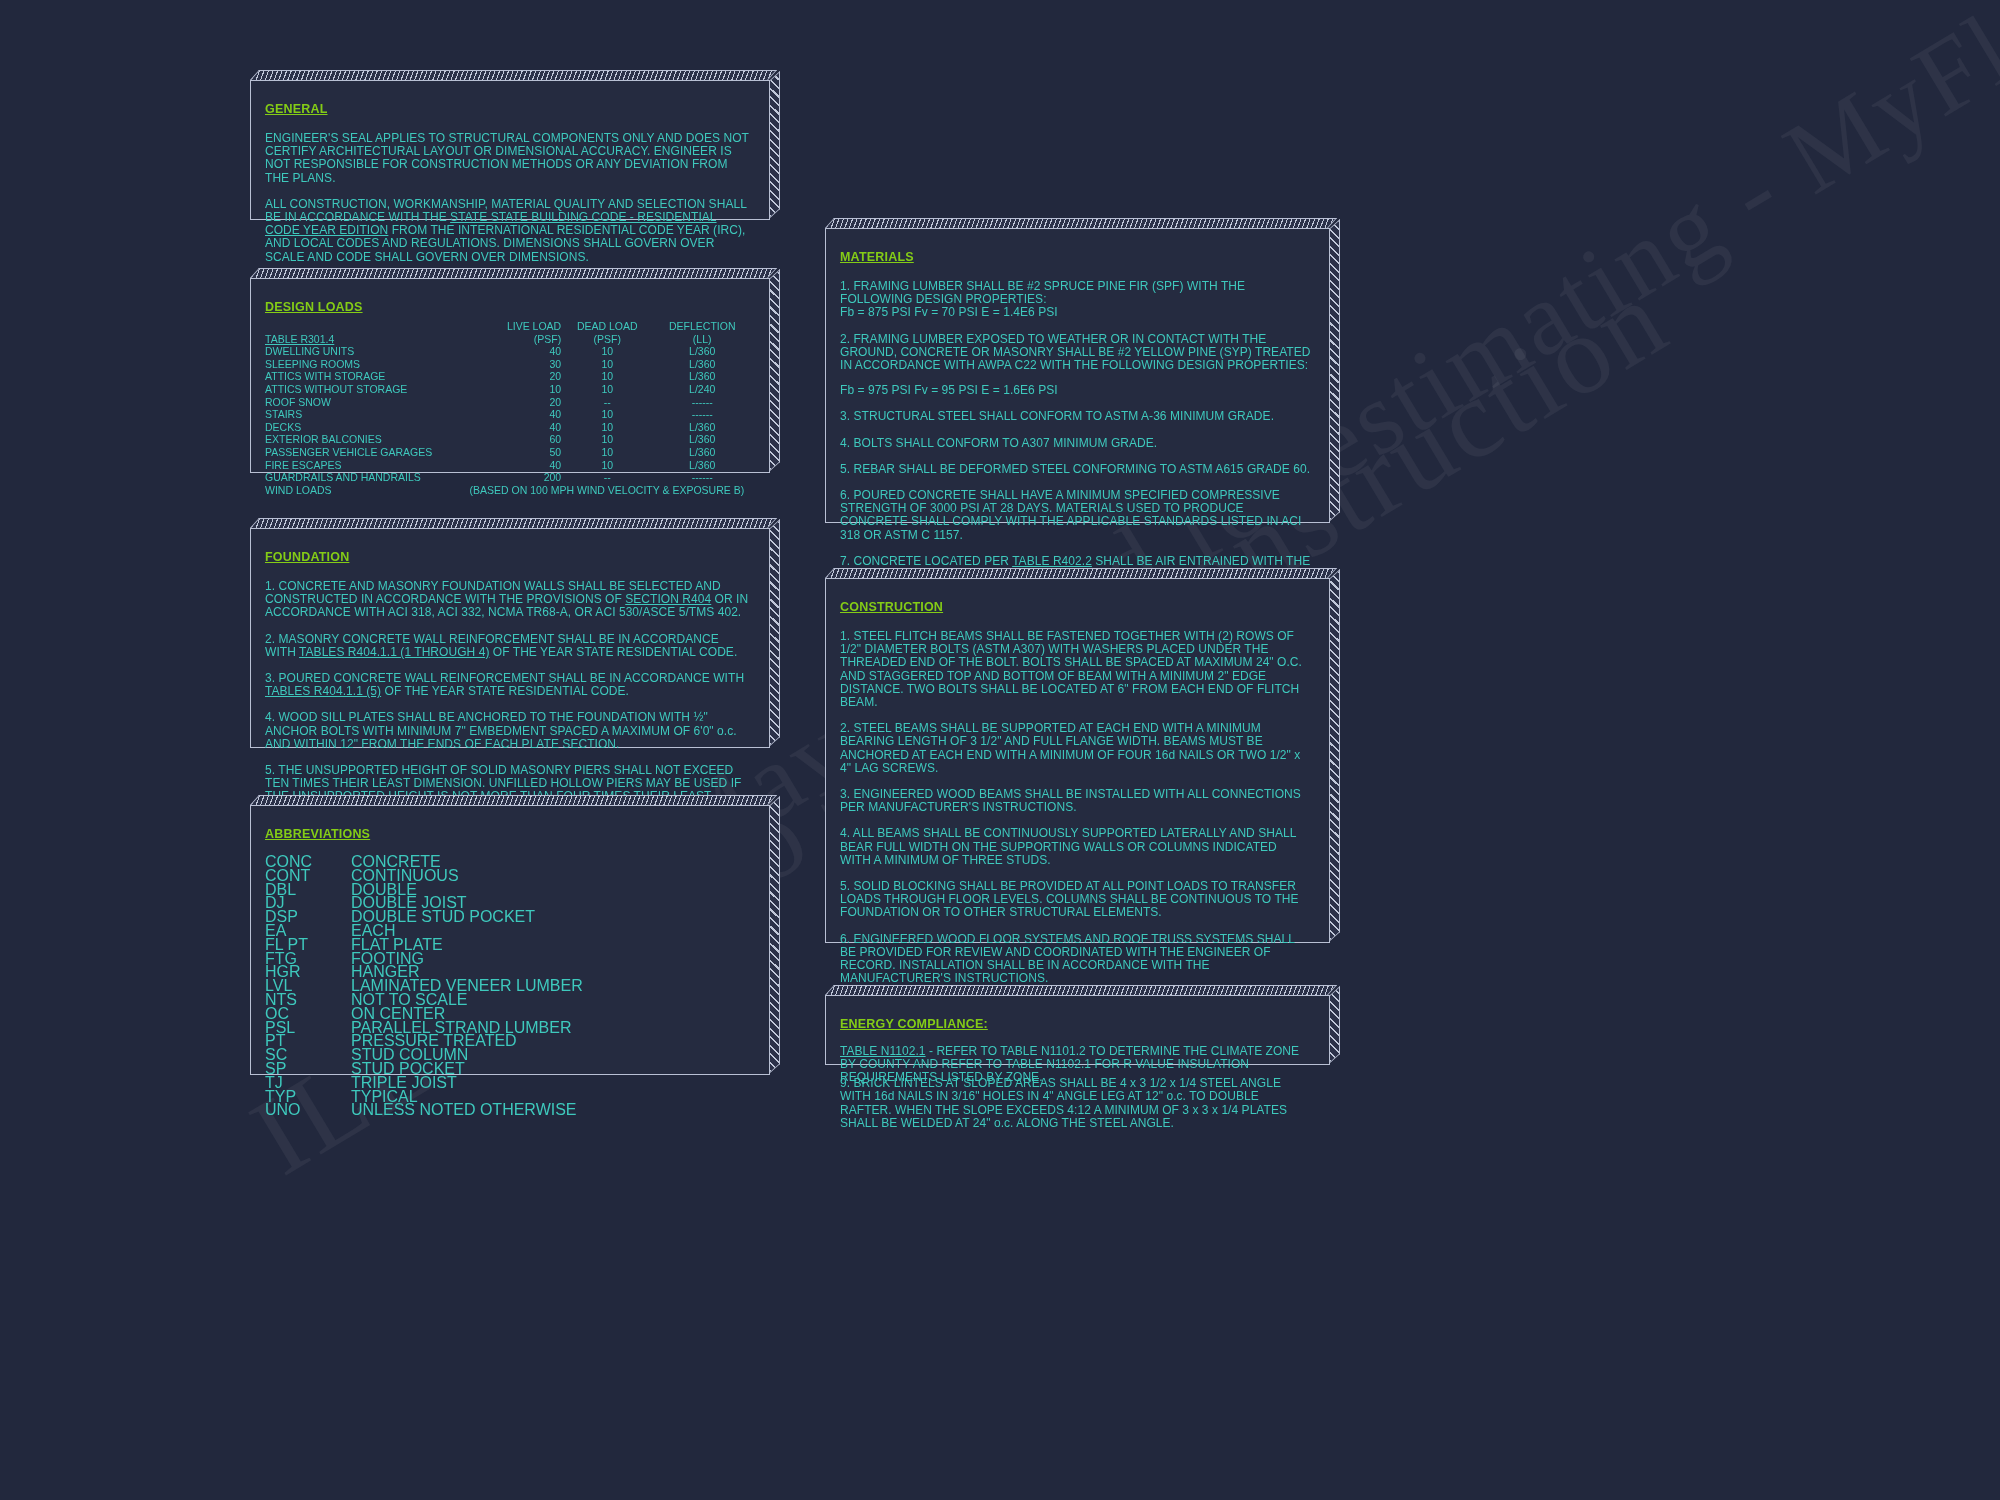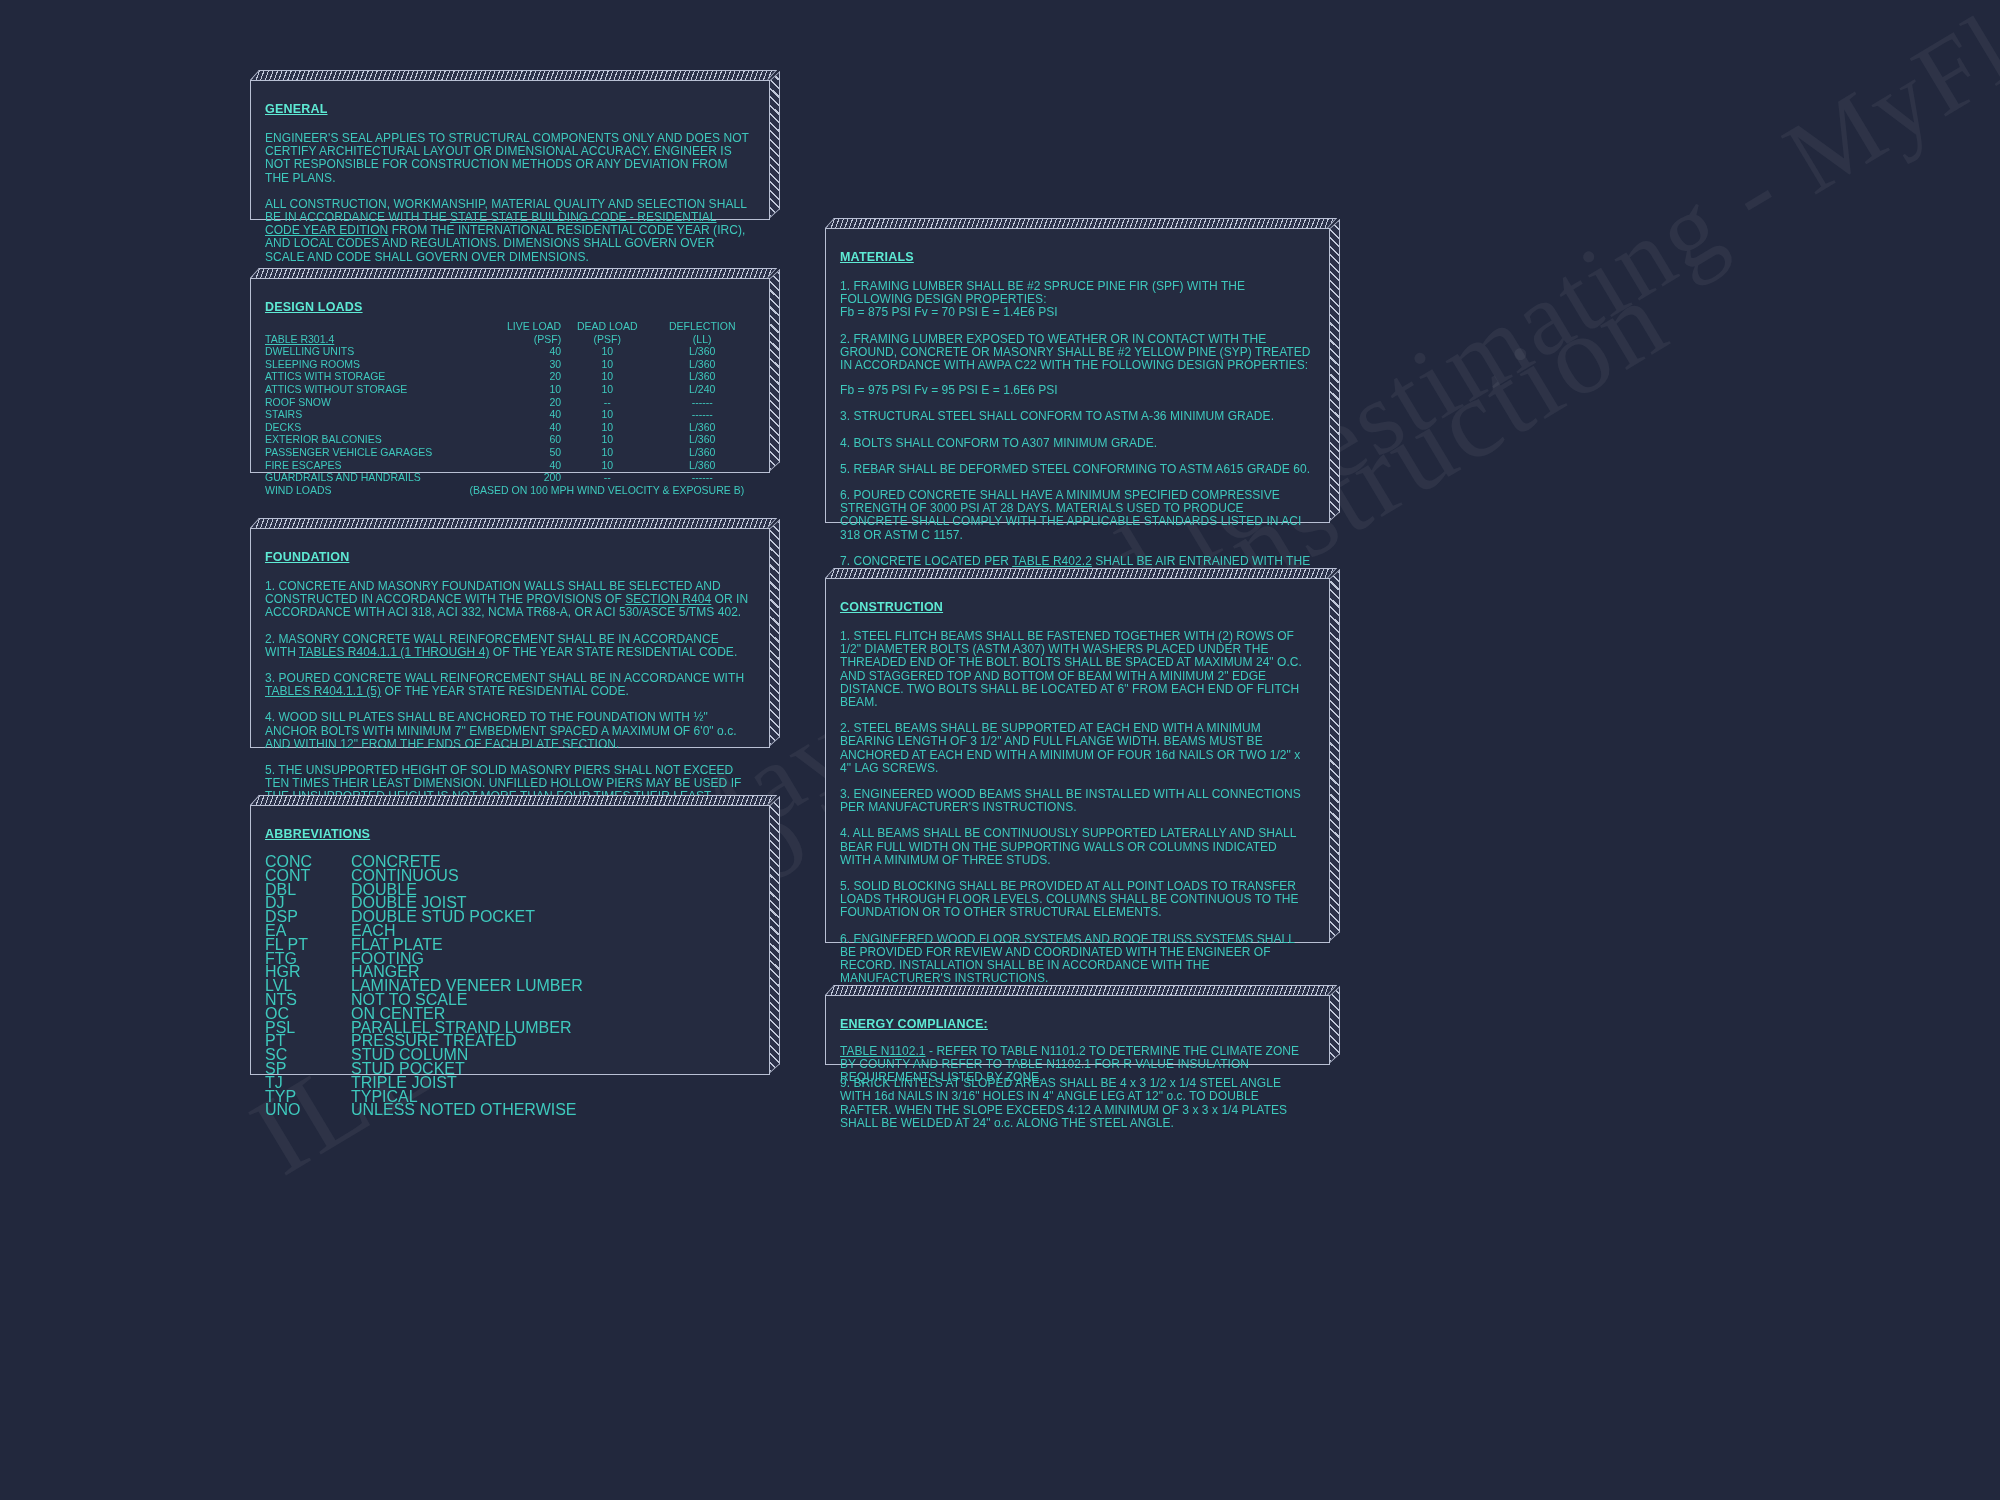--- a/index.html
+++ b/index.html
@@ -101,21 +101,21 @@
   .panel-inner {
     position: relative;
     z-index: 2;
     padding: 18px 18px 14px 14px;
   }
 
   
   .sec-title {
     font-size: 12.5px;
     font-weight: bold;
-    color: #5eead4;
+    color: #84cc16;
     text-decoration: underline;
     letter-spacing: 0.2px;
     margin: 0 0 16px 0;
     display: inline-block;
   }
   .para {
     font-size: 12px;
     line-height: 13.2px;
     color: #3ec9bd;
     margin: 0 0 13px 0;

